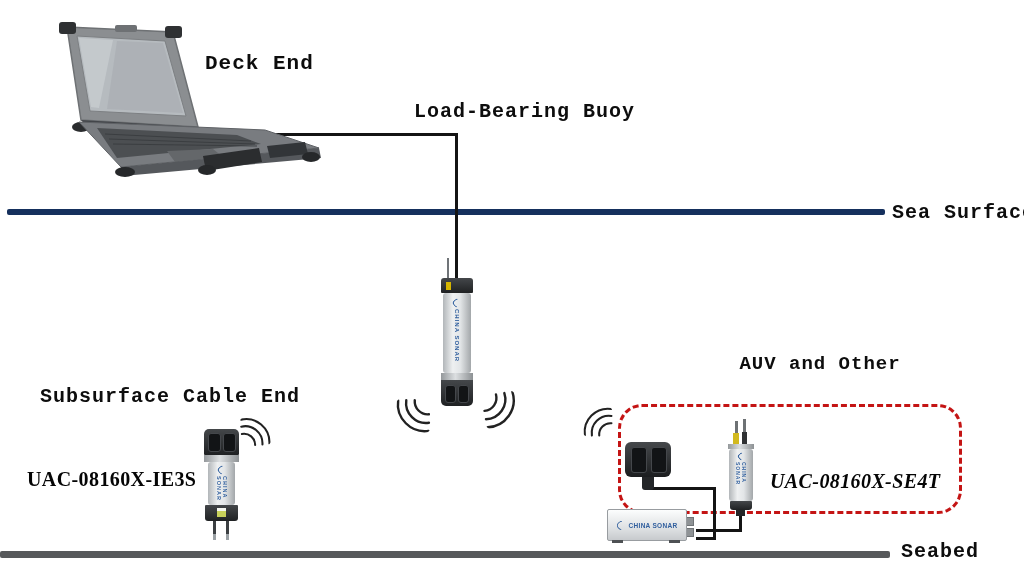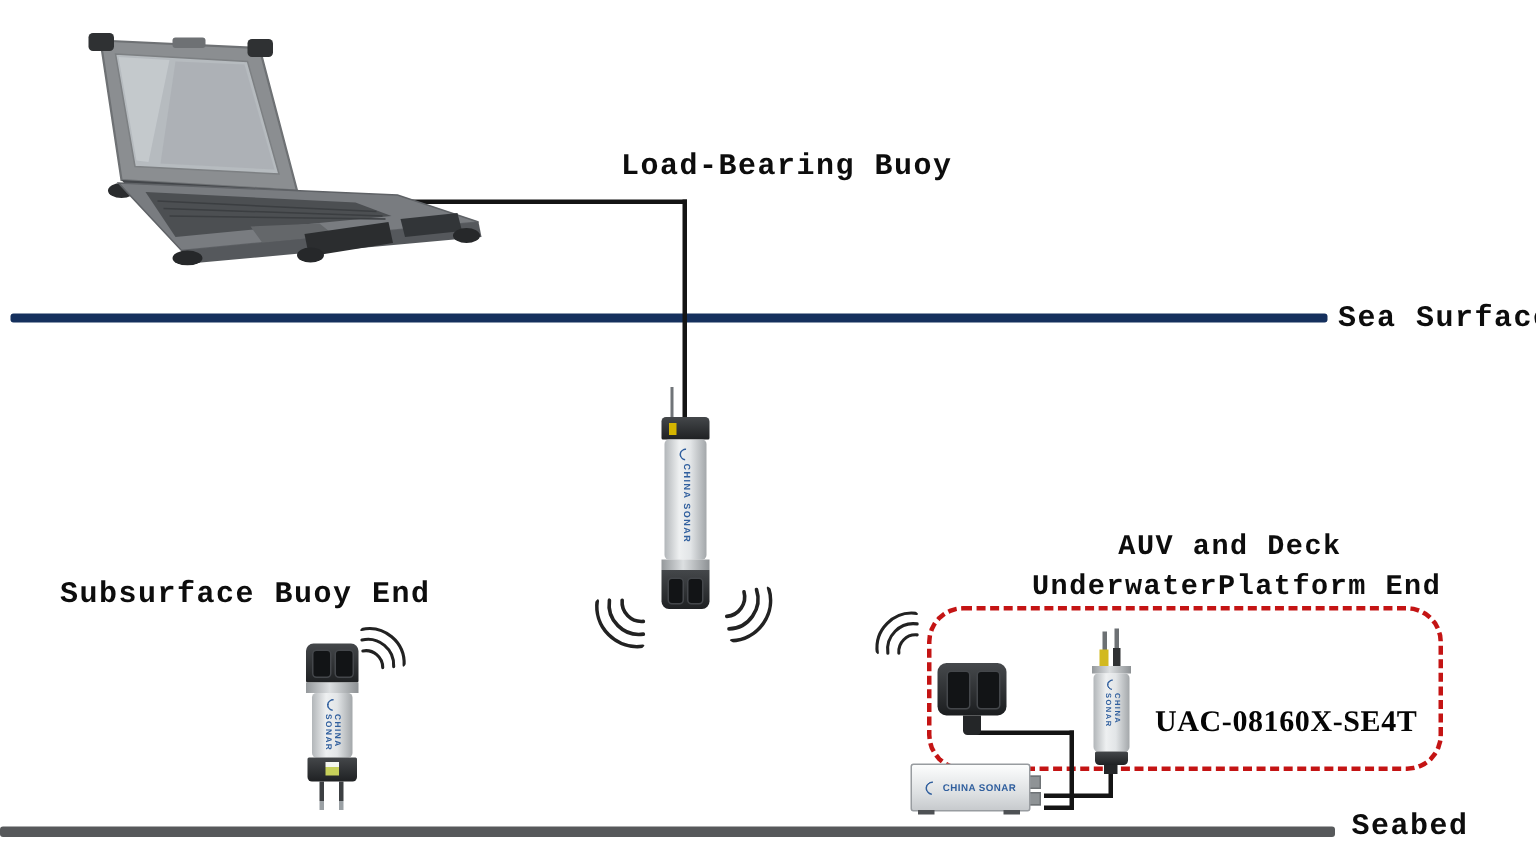--- a/index.html
+++ b/index.html
@@ -67,20 +67,21 @@
       <line x1="58" y1="129" x2="202" y2="131" stroke="#3b3e41"></line>
       <polygon points="112,136 158,134 168,142 120,147" fill="#64676a"></polygon>
       <polygon points="66,152 264,133 266,143 68,161" fill="#55585c"></polygon>
       <polygon points="148,141 204,133 207,147 151,156" fill="#2b2d2f"></polygon>
       <polygon points="212,131 250,127 253,139 215,143" fill="#323538"></polygon>
       <ellipse cx="70" cy="157" rx="10" ry="5" fill="#26282a"></ellipse>
       <ellipse cx="152" cy="155" rx="9" ry="5" fill="#26282a"></ellipse>
       <ellipse cx="256" cy="142" rx="9" ry="5" fill="#26282a"></ellipse>
     </svg>
   </div>
+  <div class="lbl" style="left:205px;top:52px;width:140px;font-size:21px;">Deck End</div>
 
   <div class="abs" style="left:440px;top:256px;width:34px;height:150px;">
     <div class="pin" style="left:7px;top:2px;width:2px;height:22px;background:#707478;"></div>
     <div class="cap-dark" style="left:1px;top:22px;width:32px;height:15px;border-radius:3px 3px 1px 1px;"></div>
     <div class="abs" style="left:6px;top:26px;width:5px;height:8px;background:#d4b400;"></div>
     <div class="cyl-body" style="left:3px;top:37px;width:28px;height:80px;">
       <span class="crescent" style="margin-top:6px;"></span>
       <span class="vbrand">CHINA SONAR</span>
     </div>
     <div class="collar" style="left:1px;top:117px;width:32px;height:7px;"></div>
@@ -96,45 +97,45 @@
       </svg>
   </div>
   <div class="sig" style="left:480px;top:386px;transform:rotate(35deg);">
     <svg width="34" height="44" viewBox="0 0 34 44">
         <path d="M7 12 A13 13 0 0 1 7 32"></path>
         <path d="M13 6 A20 20 0 0 1 13 38"></path>
         <path d="M19 0.5 A27 27 0 0 1 19 43.5"></path>
       </svg>
   </div>
 
-  <div class="lbl lbl-c" style="left:40px;top:385px;width:240px;">Subsurface Buoy End</div>
+  <div class="lbl lbl-c" style="left:40px;top:385px;width:240px;">Subsurface Cable End</div>
   <div class="abs" style="left:204px;top:427px;width:35px;height:115px;">
     <div class="cap-dark" style="left:0;top:2px;width:35px;height:26px;border-radius:5px 5px 1px 1px;"></div>
     <div class="slot" style="left:4px;top:6px;width:11px;height:17px;"></div>
     <div class="slot" style="left:19px;top:6px;width:11px;height:17px;"></div>
     <div class="collar" style="left:0;top:28px;width:35px;height:7px;"></div>
     <div class="cyl-body" style="left:4px;top:35px;width:27px;height:43px;">
       <span class="crescent" style="margin-top:4px;"></span>
       <span class="vbrand" style="font-size:5.5px;">CHINA SONAR</span>
     </div>
     <div class="cap-dark" style="left:1px;top:78px;width:33px;height:16px;border-radius:1px 1px 3px 3px;"></div>
     <div class="abs" style="left:13px;top:81px;width:9px;height:9px;background:linear-gradient(#f4f6f0 35%,#c7d05a 35%);"></div>
     <div class="pin pin-tip" style="left:9px;top:94px;width:3px;height:19px;"></div>
     <div class="pin pin-tip" style="left:22px;top:94px;width:3px;height:19px;"></div>
   </div>
+  <div class="model" style="left:27px;top:468px;">UAC-08160X-IE3S</div>
   <div class="sig" style="left:241px;top:413px;transform:rotate(-50deg);">
     <svg width="30" height="38" viewBox="0 0 34 44">
         <path d="M7 12 A13 13 0 0 1 7 32"></path>
         <path d="M13 6 A20 20 0 0 1 13 38"></path>
         <path d="M19 0.5 A27 27 0 0 1 19 43.5"></path>
       </svg>
   </div>
 
-  <div class="lbl lbl-c" style="left:700px;top:353px;width:240px;font-size:19px;">AUV and Deck</div>
-  <div class="lbl lbl-c" style="left:688px;top:380px;width:264px;font-size:19px;">UnderwaterPlatform End</div>
+  <div class="lbl lbl-c" style="left:700px;top:353px;width:240px;font-size:19px;">AUV and Other</div>
   <div class="dashed-box"></div>
   <div class="sig" style="left:586px;top:400px;transform:rotate(-135deg);">
     <svg width="30" height="38" viewBox="0 0 34 44">
         <path d="M7 12 A13 13 0 0 1 7 32"></path>
         <path d="M13 6 A20 20 0 0 1 13 38"></path>
         <path d="M19 0.5 A27 27 0 0 1 19 43.5"></path>
       </svg>
   </div>
 
   <div class="cable" style="left:646px;top:487px;width:70px;height:3px;"></div>
@@ -156,21 +157,21 @@
     <div class="abs" style="left:6px;top:14px;width:6px;height:11px;background:#d2b91f;"></div>
     <div class="abs" style="left:15px;top:13px;width:5px;height:12px;background:#2f3133;"></div>
     <div class="collar" style="left:1px;top:25px;width:26px;height:5px;"></div>
     <div class="cyl-body" style="left:2px;top:30px;width:24px;height:52px;">
       <span class="crescent" style="margin-top:4px;width:5px;height:5px;"></span>
       <span class="vbrand" style="font-size:5px;">CHINA SONAR</span>
     </div>
     <div class="cap-dark" style="left:3px;top:82px;width:22px;height:9px;border-radius:1px 1px 3px 3px;"></div>
     <div class="abs" style="left:9px;top:91px;width:9px;height:6px;background:#242628;"></div>
   </div>
-  <div class="model" style="left:770px;top:470px;">UAC-08160X-SE4T</div>
+  <div class="model" style="left:770px;top:470px;font-style:italic;">UAC-08160X-SE4T</div>
 
   <div class="oem-box">
     <div class="oem-conn" style="left:76px;top:8px;"></div>
     <div class="oem-conn" style="left:76px;top:19px;"></div>
     <div class="oem-shell">
       <span class="crescent" style="width:7px;height:7px;"></span>
       <span class="hbrand">CHINA SONAR</span>
     </div>
     <div class="oem-foot" style="left:5px;"></div>
     <div class="oem-foot" style="left:62px;"></div>

